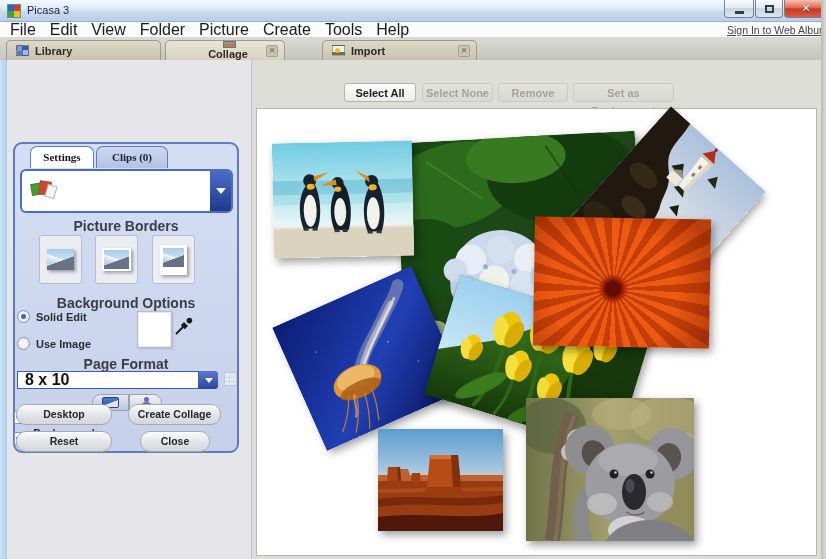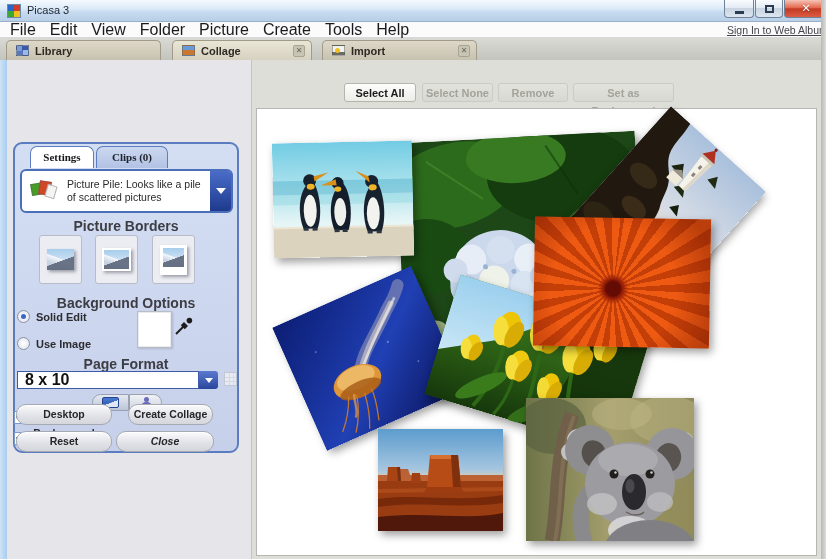--- a/index.html
+++ b/index.html
@@ -34,21 +34,21 @@
     border-bottom:1px solid #d8d8dc;display:flex;align-items:center;}
   .menuitem{font-size:16px;color:#1a1a1e;padding:0 7px;cursor:default;}
   .menuitem:first-child{padding-left:10px;}
   .signin{position:absolute;right:-7px;top:2px;font-size:10.5px;color:#44444c;text-decoration:underline;white-space:nowrap;}
   
   .tabstrip{position:absolute;left:0;top:38px;width:826px;height:22px;
     background:linear-gradient(#dadad5,#c4c4be);}
   .tab{position:absolute;top:2px;height:20px;border:1px solid #a19a88;border-bottom:none;
     border-radius:5px 5px 0 0;display:flex;align-items:center;font-size:11px;font-weight:bold;color:#2e2a22;}
   .tab.lib{left:6px;width:155px;background:linear-gradient(#ddd8c7,#c7c2b0);}
-  .tab.col{left:172px;width:140px;background:linear-gradient(#eae6d6,#d6d1c0);}
+  .tab.col{left:165px;width:120px;background:linear-gradient(#eae6d6,#d6d1c0);flex-direction:column;}
   .tab.imp{left:322px;width:155px;background:linear-gradient(#ddd8c7,#c7c2b0);}
   .tab .tlabel{margin-left:6px;}
   .tabicon{width:13px;height:11px;margin-left:9px;position:relative;border:1px solid rgba(90,90,80,.5);}
   .ic-library{background:conic-gradient(#3a5aa8 0 25%,#9ab8e8 0 50%,#5878c0 0 75%,#7a9ad8 0);}
   .ic-collage{background:linear-gradient(#6a9ad8 0 45%,#c87830 45%);}
   .ic-import{background:linear-gradient(#f2f2ee 0 70%,#6a6a66 70%);}
   .ic-import i{position:absolute;left:2px;top:2px;width:5px;height:5px;border-radius:50%;background:#f0c020;}
   .tabclose{position:absolute;top:4px;width:12px;height:12px;border:1px solid #a8a494;border-radius:2px;
     background:#c9c5b5;color:#6a665a;font-size:8px;line-height:10px;text-align:center;font-family:"DejaVu Sans",sans-serif;}
   .tabclose::before{content:"✕";}
@@ -195,21 +195,20 @@
     </div>
 
     <div class="panelbody">
 
       <div class="layoutdd">
         <span class="pileicon">
             <i class="p1"></i>
             <i class="p2"></i>
             <i class="p3"></i>
           </span>
-        <span class="ddtext">Picture Pile:  Looks like a pile of scattered pictures</span>
         <span class="ddarrow">
             <span class="tri-down"></span>
           </span>
       </div>
 
       <div class="seclabel" style="top:54px;">Picture Borders</div>
       <div class="borderbtn b1" style="left:26px;">
           <div class="mthumb"></div>
         </div>
       <div class="borderbtn b2" style="left:82px;">
@@ -244,23 +243,23 @@
           <span class="ic-person"></span>
         </div>
 
       <div class="checkbox checked" style="left:1px;top:247px;"></div>
       <div class="chklabel" style="left:19px;top:248px;">Draw Shadows</div>
       <div class="checkbox checked" style="left:1px;top:268px;"></div>
       <div class="chklabel" style="left:19px;top:269px;">Show Captions</div>
     </div>
 
     <div class="sbtn" style="left:16px;top:344px;width:96px;">Desktop Background</div>
-    <div class="sbtn" style="left:128px;top:344px;width:85px;">Create Collage</div>
+    <div class="sbtn" style="left:128px;top:344px;width:93px;">Create Collage</div>
     <div class="sbtn" style="left:16px;top:371px;width:96px;">Reset</div>
-    <div class="sbtn" style="left:116px;top:371px;width:98px;font-style:italic;">Close</div>
+    <div class="sbtn" style="left:140px;top:371px;width:70px;">Close</div>
 
   </div>
 
   <div class="main">
     <div class="mainbtn on" style="left:92px;width:72px;">Select All</div>
     <div class="mainbtn off" style="left:170px;width:71px;">Select None</div>
     <div class="mainbtn off" style="left:246px;width:70px;">Remove</div>
     <div class="mainbtn off" style="left:321px;width:101px;">Set as Background</div>
 
     <div class="canvas">

